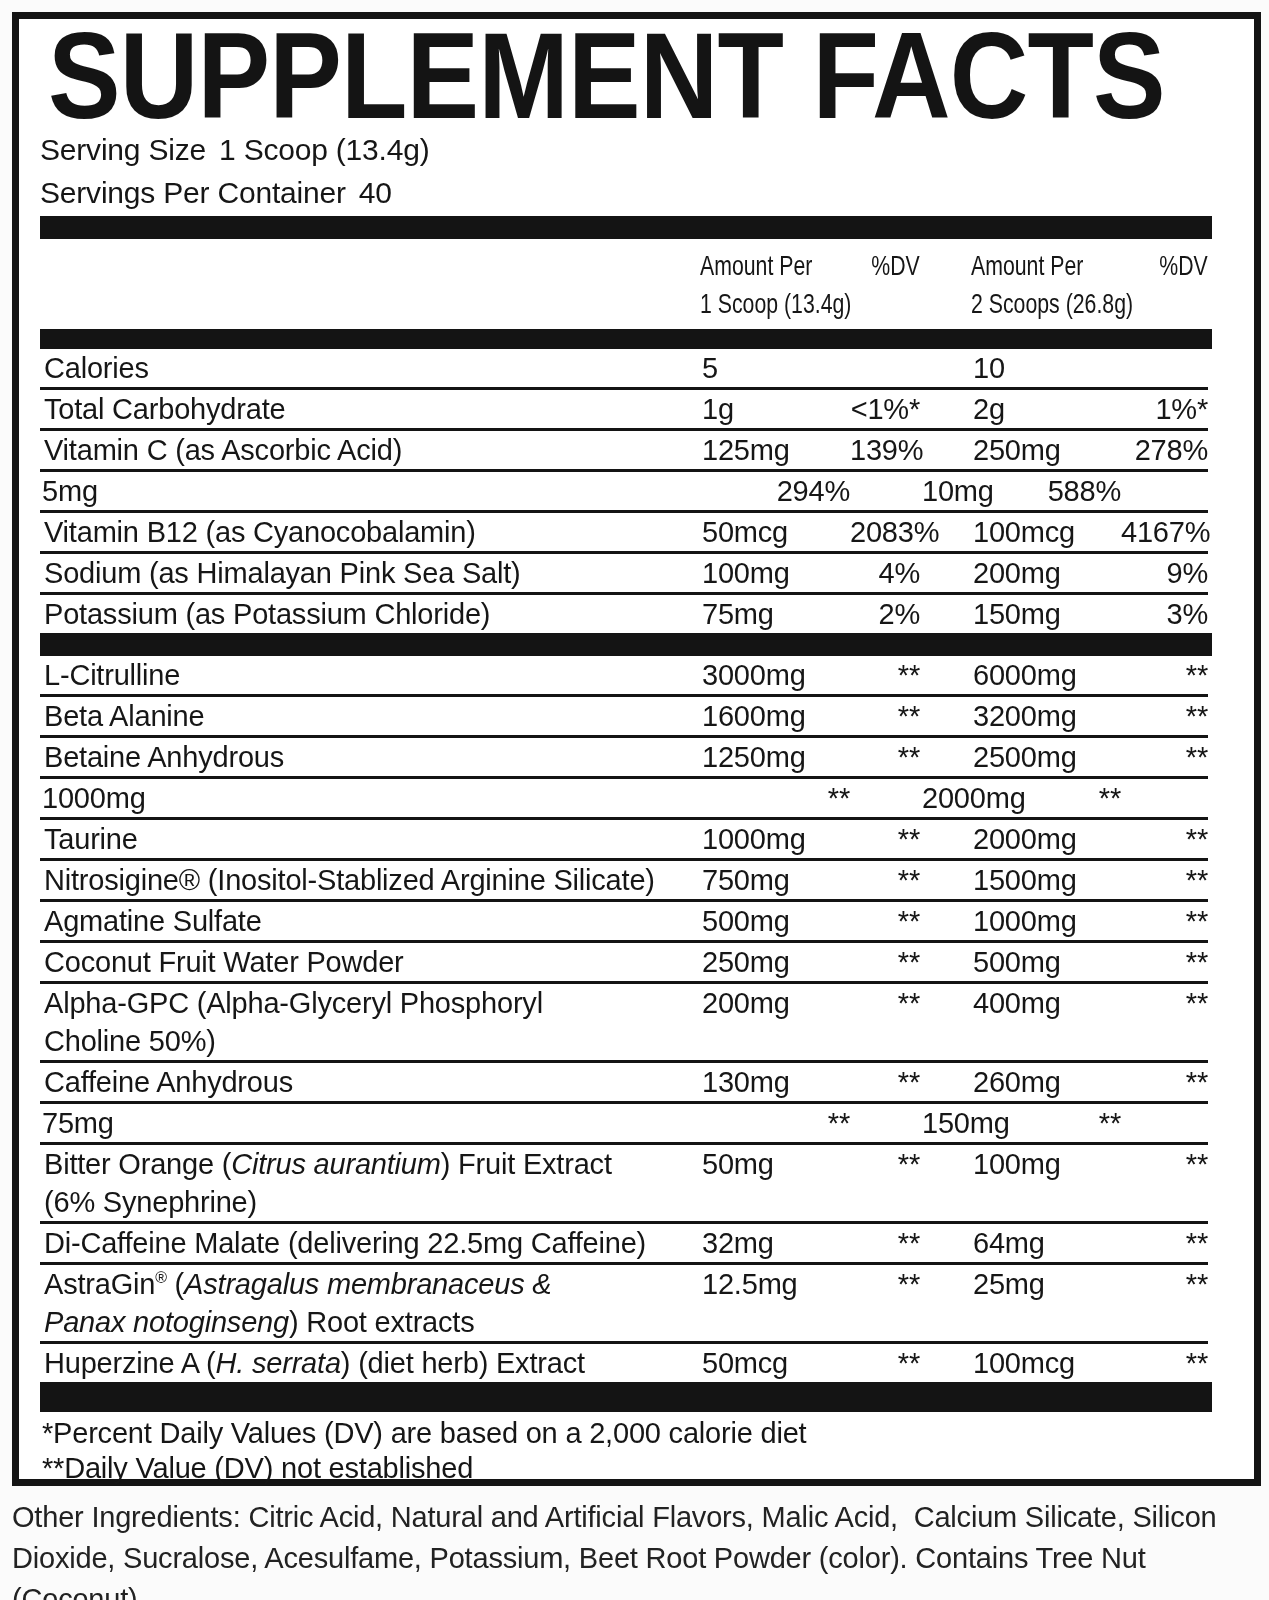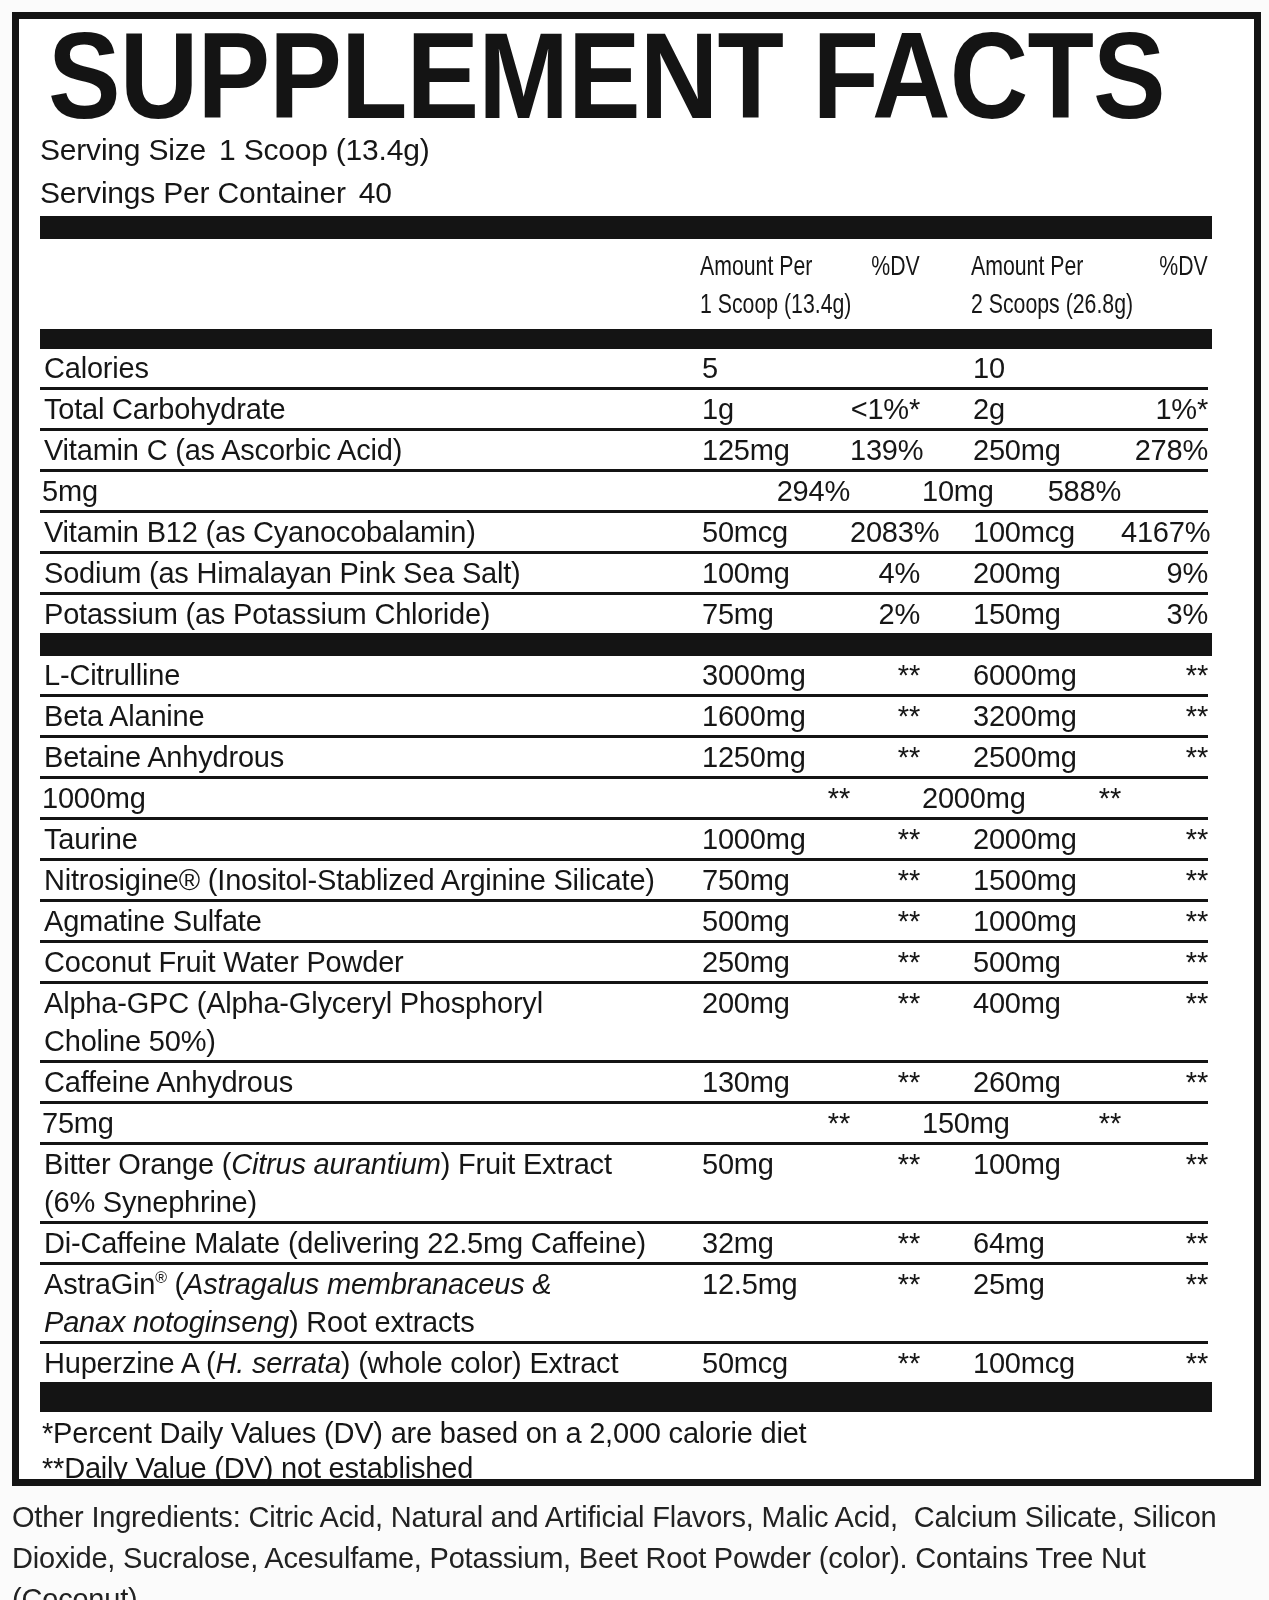--- a/index.html
+++ b/index.html
@@ -290,21 +290,21 @@
   <div class="grid row">
     <div class="c name"><span>AstraGin</span><sup>®</sup><span> (</span><span class="it">Astragalus membranaceus &amp;</span><br><span class="it">Panax notoginseng</span><span>) Root extracts</span></div>
     <div class="c amt amt1">12.5mg</div>
     <div class="c dvc dv1">**</div>
     <div class="c sp"></div>
     <div class="c amt amt2">25mg</div>
     <div class="c dvc dv2">**</div>
   </div>
 
   <div class="grid row">
-    <div class="c name"><span>Huperzine A (</span><span class="it">H. serrata</span><span>) (whole color) Extract</span></div>
+    <div class="c name"><span>Huperzine A (</span><span class="it">H. serrata</span><span>) (diet herb) Extract</span></div>
     <div class="c amt amt1">50mcg</div>
     <div class="c dvc dv1">**</div>
     <div class="c sp"></div>
     <div class="c amt amt2">100mcg</div>
     <div class="c dvc dv2">**</div>
   </div>
 </div>
 
   <div class="bar bar4"></div>
 

